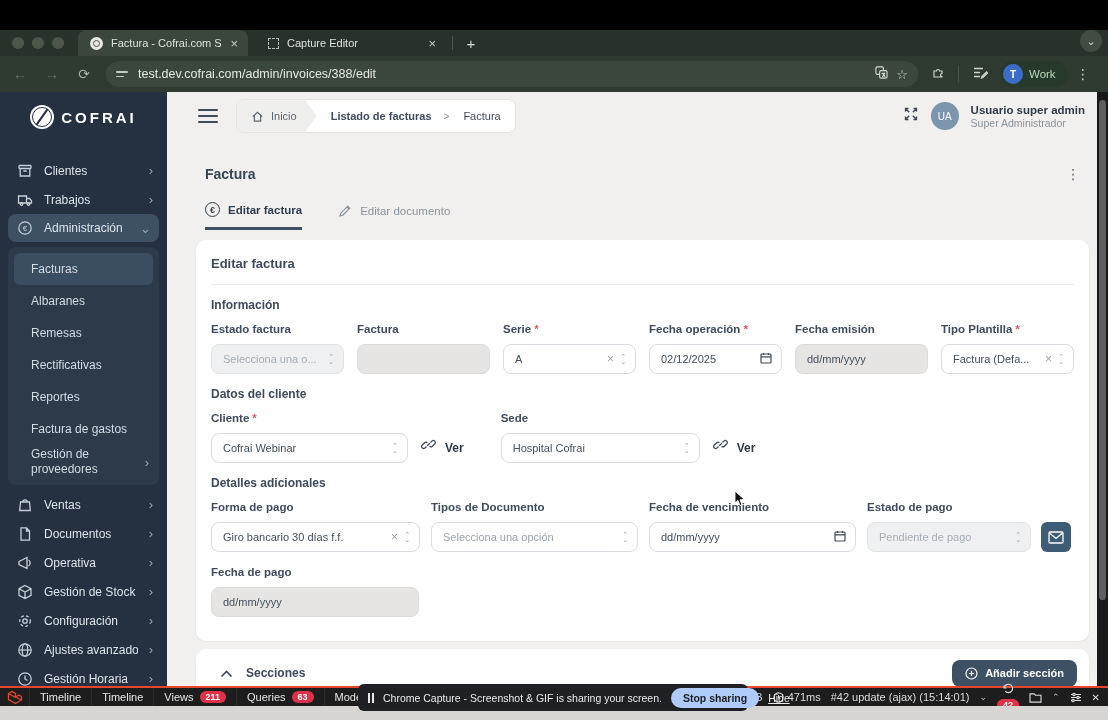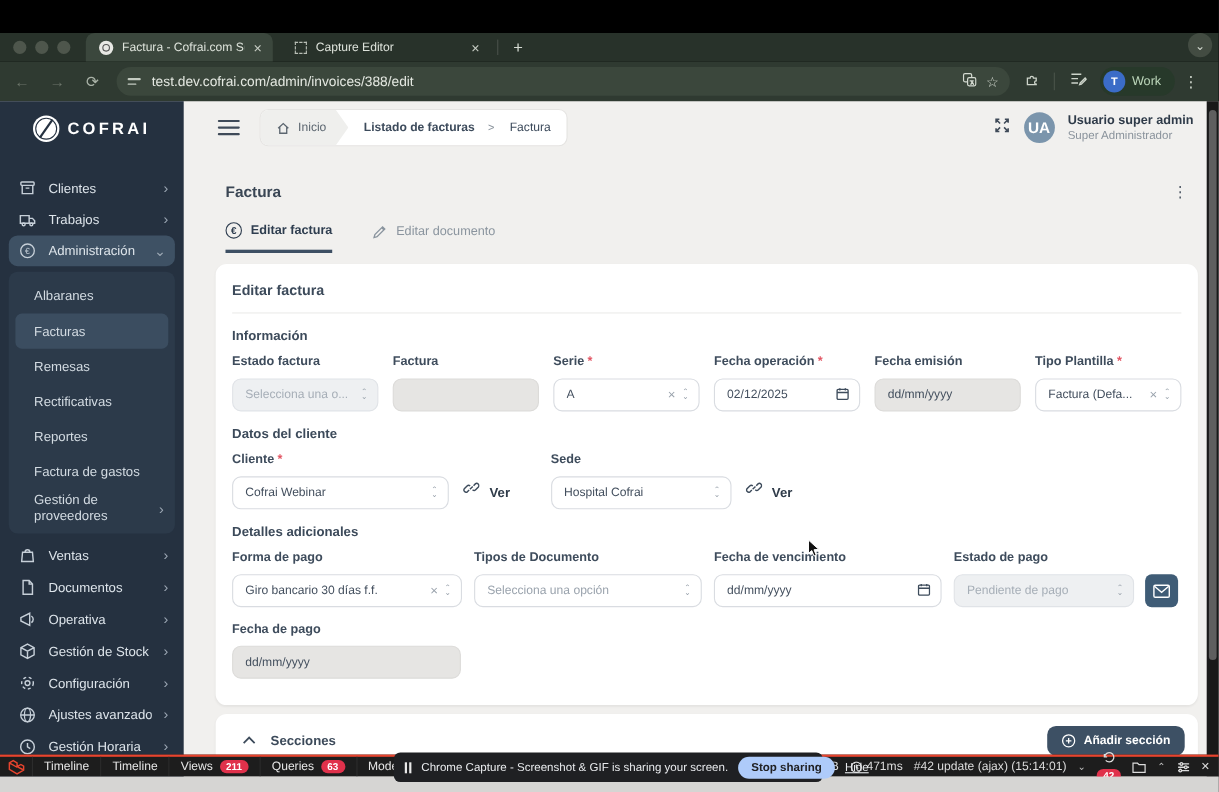--- a/index.html
+++ b/index.html
@@ -66,21 +66,21 @@
   .hamburger { width:20px; height:14px; display:flex; flex-direction:column; justify-content:space-between; margin-right:18px; }
   .hamburger i { height:2px; background:#3f4a58; border-radius:1px; }
   .breadcrumb { height:34px; background:#fff; border:1px solid #e5e4e2; border-radius:8px; display:flex; align-items:center; overflow:hidden; padding-right:14px; }
   .bc-home { height:34px; background:#efefed; display:flex; align-items:center; gap:7px; padding:0 20px 0 14px; clip-path:polygon(0 0, calc(100% - 12px) 0, 100% 50%, calc(100% - 12px) 100%, 0 100%); font-size:11px; color:#5c6670; }
   .bc-home svg { width:13px; height:13px; color:#5c6670; }
   .bc-item { font-size:11px; color:#3d4b5c; margin-left:14px; }
   .bc-item.strong { font-weight:bold; }
   .bc-sep { font-size:10px; color:#8a939c; margin-left:12px; }
   .top-right { margin-left:auto; display:flex; align-items:center; gap:12px; }
   .expand-ico { color:#3f4a58; }
-  .user-av { width:28px; height:28px; border-radius:50%; background:#7b95ac; color:#fff; font-size:14px; font-weight:bold; display:flex; align-items:center; justify-content:center; }
+  .user-av { width:28px; height:28px; border-radius:50%; background:#7b95ac; color:#fff; font-size:10px; font-weight:normal; display:flex; align-items:center; justify-content:center; }
   .user-name { font-size:11.5px; font-weight:bold; color:#2f3b49; line-height:1.3; }
   .user-role { font-size:10.5px; color:#8a939c; }
 
   
   .content { padding:0 8px; }
   .page-head { display:flex; align-items:center; margin-top:26px; padding:0 9px; }
   .page-title { font-size:14px; font-weight:bold; color:#3a4654; }
   .kebab { margin-left:auto; color:#555f6b; font-size:14px; letter-spacing:0; }
   .tabs { display:flex; gap:36px; margin:20px 9px 0; }
   .ptab { display:flex; align-items:center; gap:8px; font-size:11.5px; padding-bottom:10px; color:#8a949e; position:relative; }
@@ -101,21 +101,21 @@
   .ctrl.dis-sel { background:#eef0f2; border-color:#e0e3e7; }
   .ctrl.dis-sel .val { color:#a6aeb7; }
   .ctrl.dis-input { background:#e6e5e3; border-color:#dcdbd9; }
   .spin { display:flex; flex-direction:column; line-height:5px; font-size:7px; color:#98a1ab; flex:none; }
   .clear-x { color:#98a1ab; font-size:12px; flex:none; }
   .cal-ico { flex:none; color:#3e4c5c; }
   .grid6 { display:grid; grid-template-columns:repeat(6, minmax(0,1fr)); gap:13px; margin-bottom:2px; }
   .rowflex { display:flex; align-items:flex-end; }
   .link-ico { color:#3e4c5c; margin:0 9px 7px 13px; }
   .ver { font-size:12px; font-weight:bold; color:#2f3b49; margin-bottom:8px; }
-  .w197{ width:197px; } .w180{ width:164px; } .w209{ width:209px; } .w207{ width:207px; } .w166{ width:164px; } .w208{ width:208px; }
+  .w197{ width:197px; } .w180{ width:199px; } .w209{ width:209px; } .w207{ width:207px; } .w166{ width:164px; } .w208{ width:208px; }
   .gap11 > * + * { margin-left:11px; }
   .mail-btn { width:30px; height:30px; border-radius:6px; background:#3f5c76; color:#fff; display:flex; align-items:center; justify-content:center; margin-left:10px; flex:none; }
   .mt14 { margin-top:14px; }
 
   .card2 { margin-top:8px; height:48px; display:flex; align-items:center; padding:0 12px 0 24px; }
   .collapse-ico { color:#3e4c5c; margin-right:13px; }
   .sec-bar-title { font-size:12px; font-weight:bold; color:#3c4a5a; }
   .add-btn { margin-left:auto; background:#3d5064; color:#fff; border-radius:8px; height:27px; display:flex; align-items:center; gap:7px; padding:0 13px; font-size:11px; font-weight:bold; }
 
   
@@ -244,25 +244,25 @@
               <svg viewBox="0 0 16 16" fill="none" stroke="currentColor" stroke-width="1.2">
                 <circle cx="8" cy="8" r="6.2"></circle>
                 <text x="8" y="11" text-anchor="middle" font-size="8" fill="currentColor" stroke="none">€</text>
               </svg>
             </span>
           <span class="sn-label">Administración</span>
           <span class="sn-chev">⌄</span>
         </div>
 
         <div class="sn-sub">
+          <div class="sn-subitem active">
+              <span class="sn-label">Facturas</span>
+            </div>
           <div class="sn-subitem">
               <span class="sn-label">Albaranes</span>
-            </div>
-          <div class="sn-subitem active">
-              <span class="sn-label">Facturas</span>
             </div>
           <div class="sn-subitem">
               <span class="sn-label">Remesas</span>
             </div>
           <div class="sn-subitem">
               <span class="sn-label">Rectificativas</span>
             </div>
           <div class="sn-subitem">
               <span class="sn-label">Reportes</span>
             </div>

